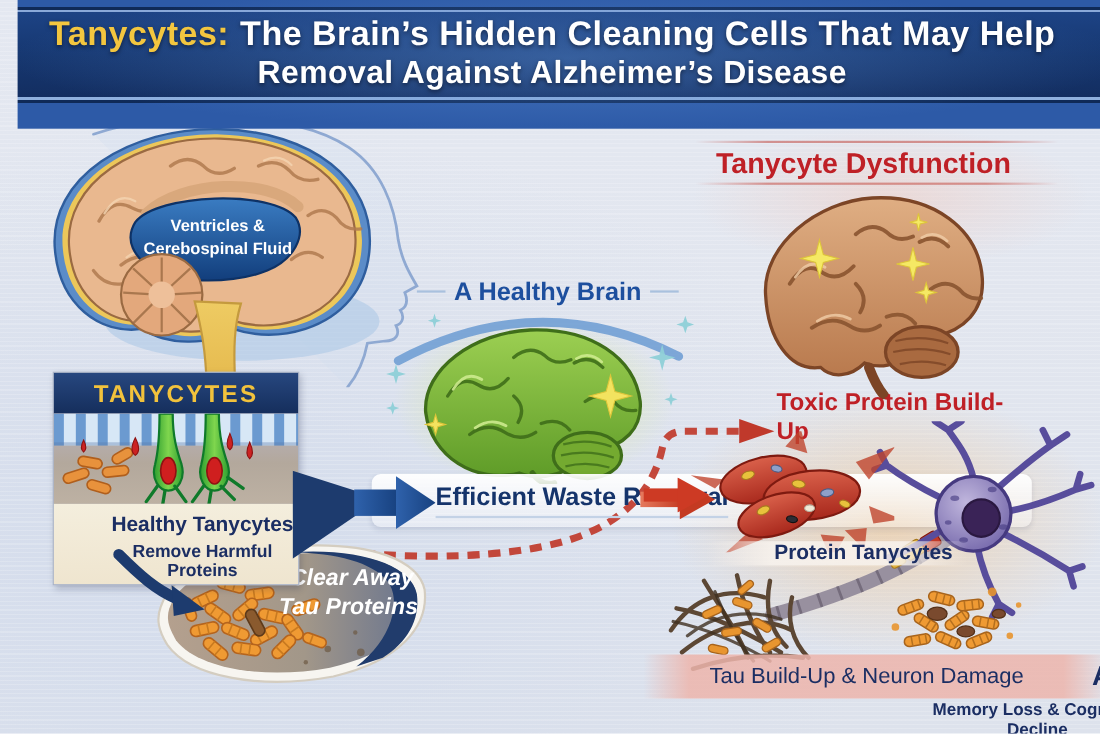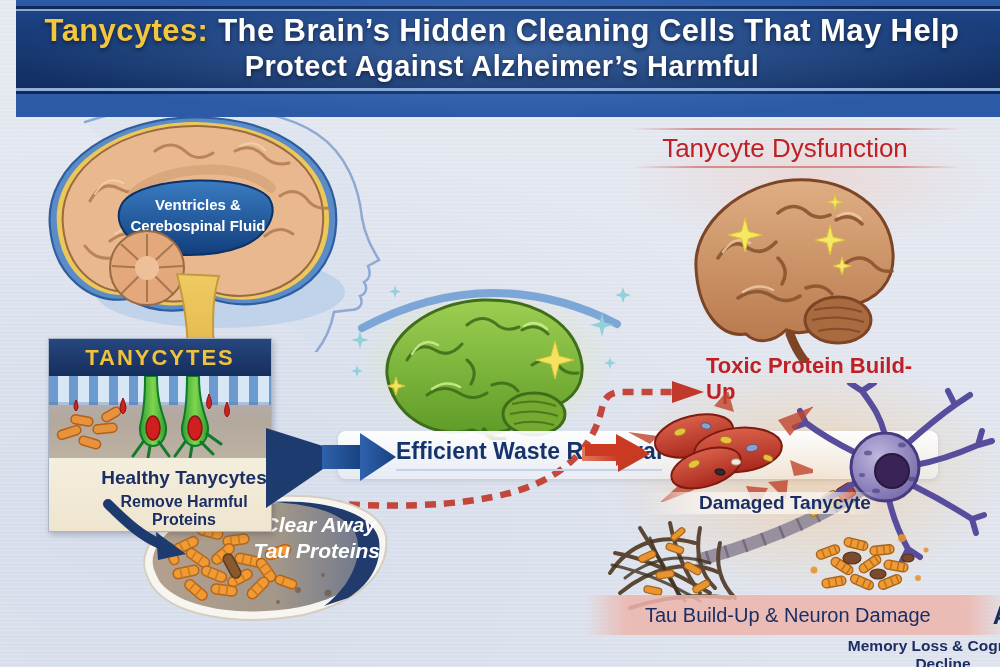--- a/index.html
+++ b/index.html
@@ -51,21 +51,21 @@
   
   .healthy-head{left:368px;top:252px;width:260px;text-align:center;font-size:23px;
     font-weight:bold;color:#1d4f9e;z-index:6;}
   .dashline{display:inline-block;width:26px;height:2px;background:#a9c1de;vertical-align:middle;margin:0 8px 3px 8px;}
   .flow-ribbon{left:338px;top:431px;width:600px;height:48px;border-radius:8px;
     background:linear-gradient(180deg,rgba(255,255,255,.95),rgba(255,255,255,.35));
     box-shadow:0 2px 5px rgba(40,60,100,.12);z-index:4;}
   .flow-label{left:396px;top:438px;font-size:23px;font-weight:bold;color:#15346b;
     border-bottom:2px solid #c3d2e6;padding-bottom:4px;z-index:6;}
   
-  .dys-head{left:640px;top:133px;width:290px;text-align:center;font-size:26px;font-weight:normal;z-index:6;}
+  .dys-head{left:640px;top:133px;width:290px;text-align:center;font-size:26px;font-weight:bold;z-index:6;}
   .dys-rule{height:2px;background:linear-gradient(90deg,rgba(191,60,50,0),rgba(191,60,50,.5) 20%,rgba(191,60,50,.5) 80%,rgba(191,60,50,0));z-index:5;}
   .toxic-label{left:706px;top:353px;width:230px;font-size:22px;font-weight:bold;z-index:6;}
   .damaged-label{left:642px;top:492px;width:190px;font-size:19px;font-weight:bold;text-align:center;z-index:8;
     background:linear-gradient(90deg,rgba(248,243,238,0),rgba(248,243,238,.85) 25%,rgba(248,243,238,.85) 75%,rgba(248,243,238,0));}
   .pinkband{left:585px;top:595px;width:415px;height:40px;z-index:7;
     background:linear-gradient(90deg,rgba(238,186,177,0),rgba(237,181,172,.85) 10%,rgba(237,181,172,.85) 92%,rgba(238,186,177,.2));
     display:flex;align-items:center;}
   .pb-left{font-size:20px;font-weight:normal;margin-left:12px;white-space:nowrap;}
   .pb-right{font-size:25px;font-weight:bold;margin-left:14px;white-space:nowrap;}
   .alz-sub{left:790px;top:637px;width:210px;text-align:center;font-size:15.5px;font-weight:bold;z-index:7;}
@@ -75,21 +75,21 @@
 </head>
 <body>
 
 <div id="canvas">
 
   <div class="abs banner">
     <div class="banner-title">
       <div class="bt1">
         <span class="hl">Tanycytes:</span><span>The Brain’s Hidden Cleaning Cells That May Help</span>
       </div>
-      <div class="bt2">Protect Against Alzheimer’s Harmful</div>
+      <div class="bt2">Removal Against Alzheimer’s Disease</div>
     </div>
   </div>
 
   <svg class="abs" style="left:15px;top:106px;width:400px;height:246px;z-index:3" viewBox="0 0 400 246">
     <defs>
       <linearGradient id="gVent" x1="0" y1="0" x2="0" y2="1">
         <stop offset="0" stop-color="#3a7cc2"></stop>
           <stop offset="1" stop-color="#123e7c"></stop>
       </linearGradient>
       <linearGradient id="gStem" x1="0" y1="0" x2="0" y2="1">
@@ -273,20 +273,23 @@
           <path d="M-3,-4 L-3,4" stroke="#c87a20"></path>
         </g>
     </g>
     <g transform="translate(104,76) rotate(62)">
       <rect x="-13" y="-5" width="26" height="10" rx="5" fill="#8a5a2e" stroke="#5e3a1a" stroke-width="1.5"></rect>
     </g>
     <text x="248" y="42" text-anchor="end" font-size="21" font-weight="bold" font-style="italic" fill="#ffffff">Clear Away</text>
     <text x="252" y="68" text-anchor="end" font-size="21" font-weight="bold" font-style="italic" fill="#ffffff">Tau Proteins</text>
   </svg>
 
+  <div class="abs healthy-head">
+    <span class="dashline"></span><span>A Healthy Brain</span><span class="dashline"></span>
+  </div>
 
   <div class="abs wash" style="left:358px;top:288px;width:255px;height:155px;z-index:2;
        background:radial-gradient(closest-side,rgba(219,233,160,.95),rgba(219,233,160,0));"></div>
 
   <svg class="abs" style="left:352px;top:272px;width:275px;height:62px;z-index:3" viewBox="0 0 275 62">
     <path d="M10,56 Q138,-12 265,52" fill="none" stroke="#6b9bd2" stroke-width="8" stroke-linecap="round" opacity=".85"></path>
   </svg>
 
   <svg class="abs" style="left:372px;top:290px;width:225px;height:150px;z-index:4" viewBox="0 0 225 150">
     <defs>
@@ -462,21 +465,21 @@
       <ellipse cx="108" cy="70" rx="4.5" ry="3" fill="#f0ead8" stroke="#b8b0a0"></ellipse>
       <ellipse cx="40,58" cy="58" rx="4.5" ry="3" fill="#2c2c34" stroke="#111"></ellipse>
     </g>
   </svg>
 
   <svg class="abs" style="left:585px;top:434px;width:60px;height:32px;z-index:8" viewBox="0 0 60 32">
     <rect x="0" y="10" width="33" height="12" fill="#cd3a24"></rect>
     <polygon points="31,0 60,16 31,32" fill="#cd3a24"></polygon>
   </svg>
 
-  <div class="abs damaged-label navy">Damaged Tanycyte</div>
+  <div class="abs damaged-label navy">Protein Tanycytes</div>
 
   <svg class="abs" style="left:600px;top:513px;width:155px;height:100px;z-index:6" viewBox="0 0 155 100">
     <path fill="none" stroke="#5c4734" stroke-width="4" stroke-linecap="round" d="
       M10,60 C30,30 60,20 95,30 M20,80 C50,55 90,45 120,60 M15,40 C45,45 75,60 110,80
       M40,15 C55,40 70,60 80,85 M70,10 C75,35 85,60 100,80 M100,15 C95,40 100,60 115,75
       M30,95 C60,85 95,80 130,85 M120,30 C115,50 120,70 135,85"></path>
     <path fill="none" stroke="#3e2f20" stroke-width="3" stroke-linecap="round" opacity=".8" d="
       M25,65 C50,45 80,40 110,50 M50,25 C60,50 70,70 85,88 M12,52 C40,58 70,70 100,88"></path>
     <g fill="#e8952f" stroke="#a8641c" stroke-width="1.2">
       <rect x="38" y="40" width="18" height="7" rx="3.5" transform="rotate(-24 47 43)"></rect>

